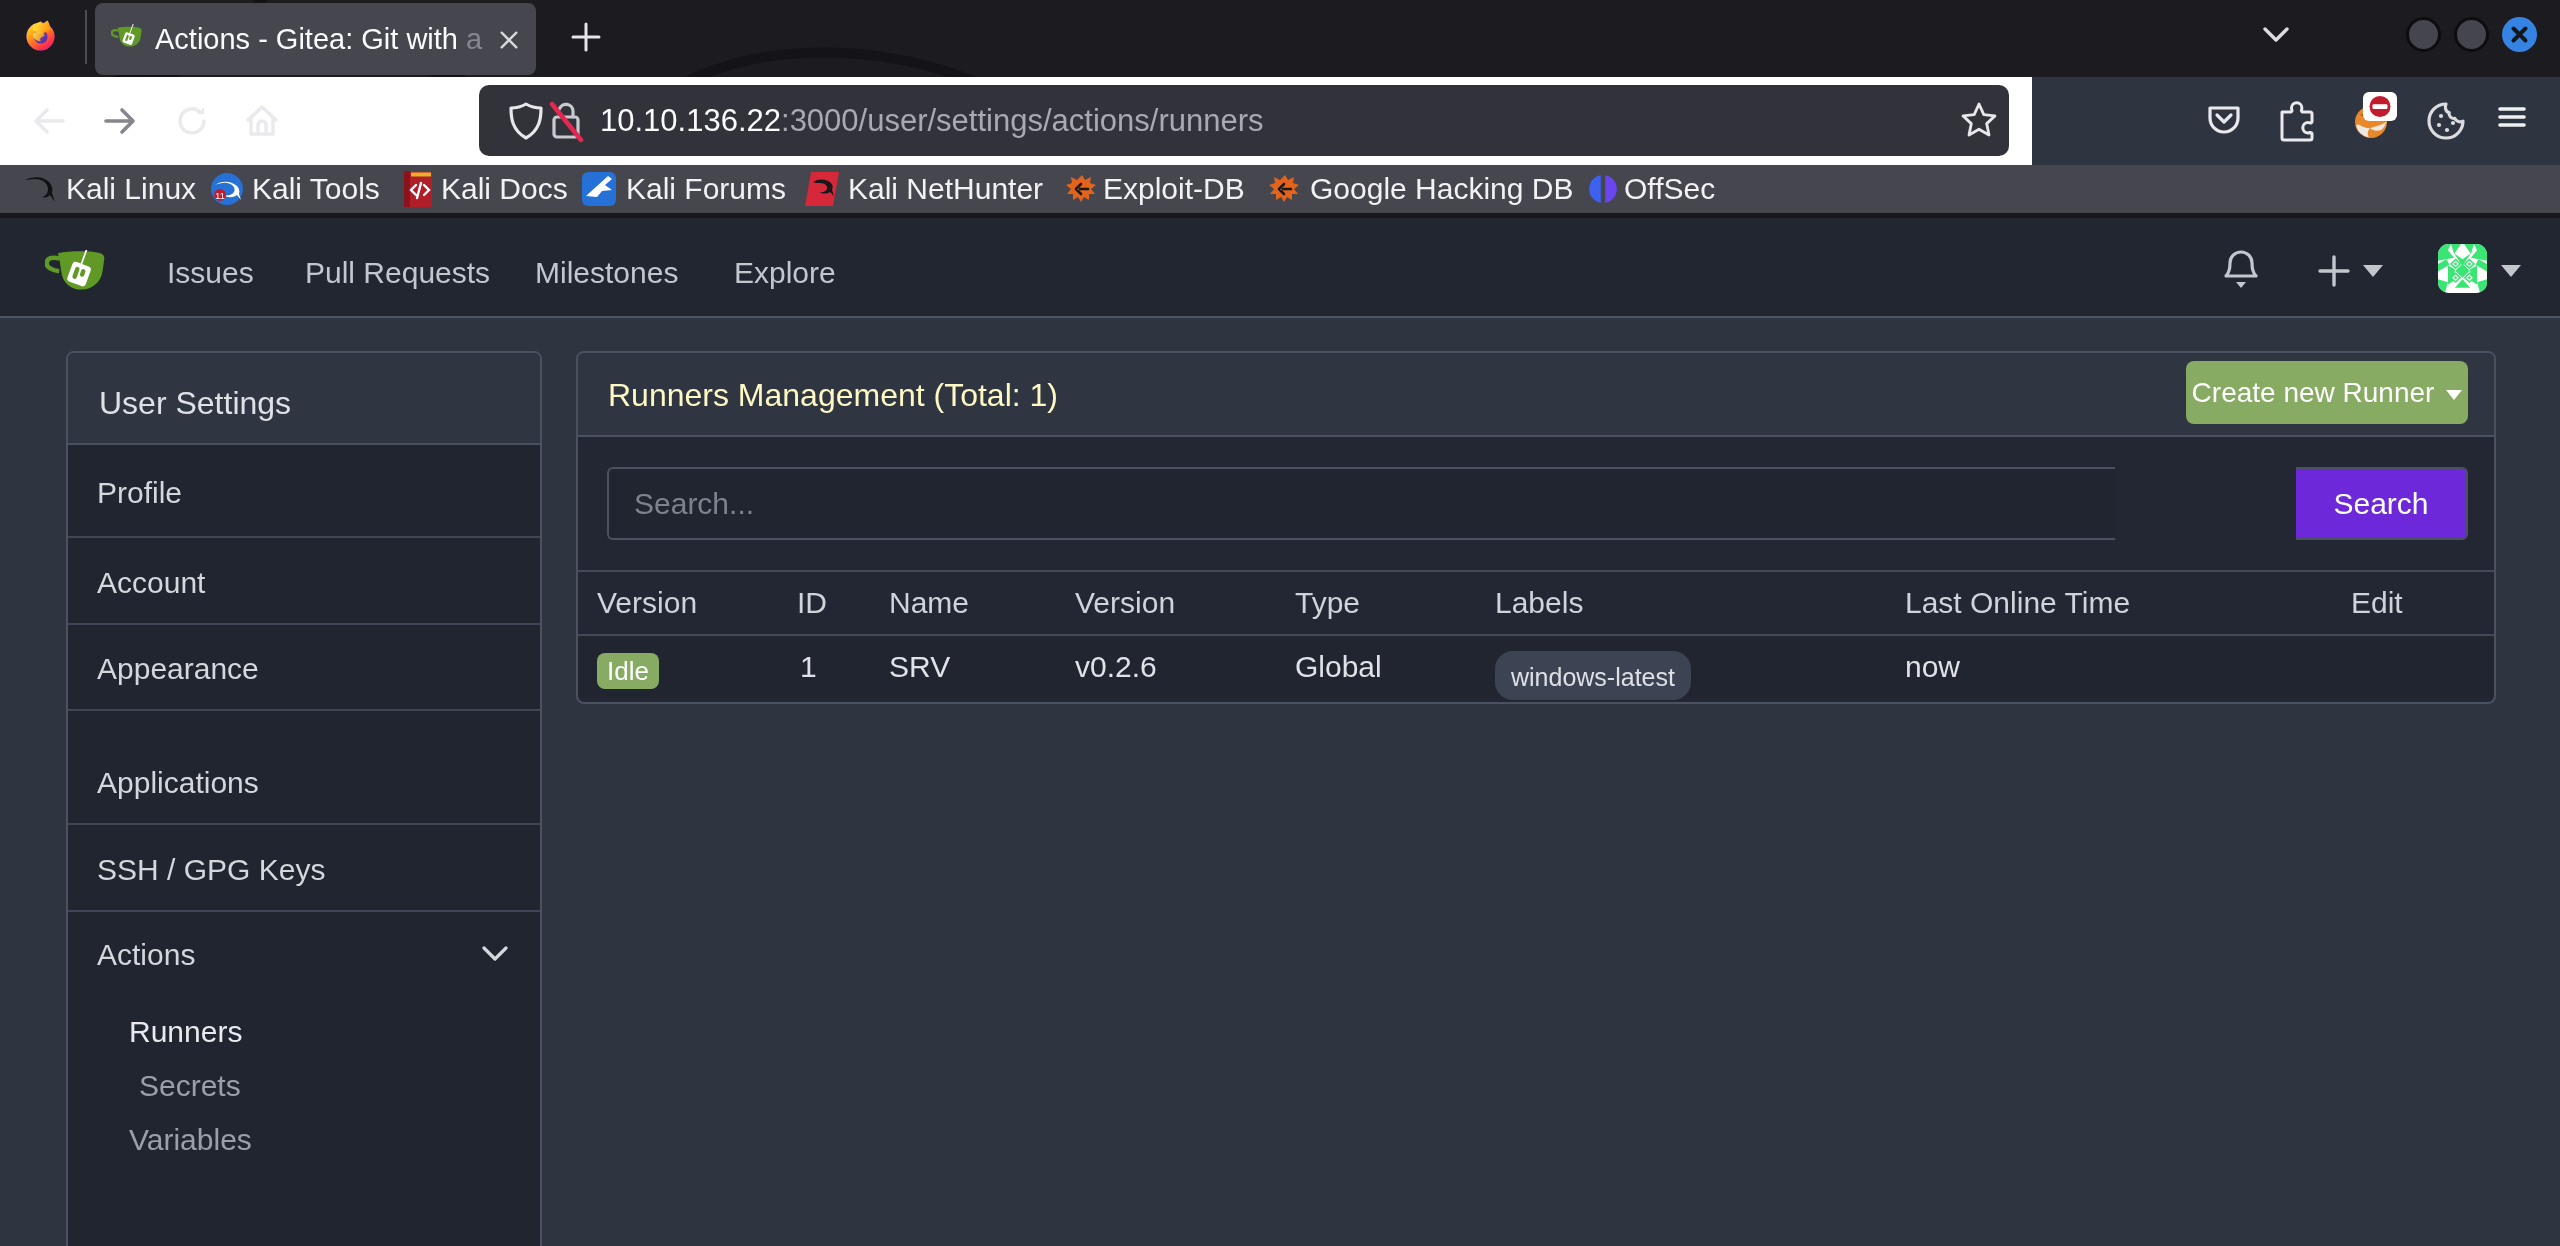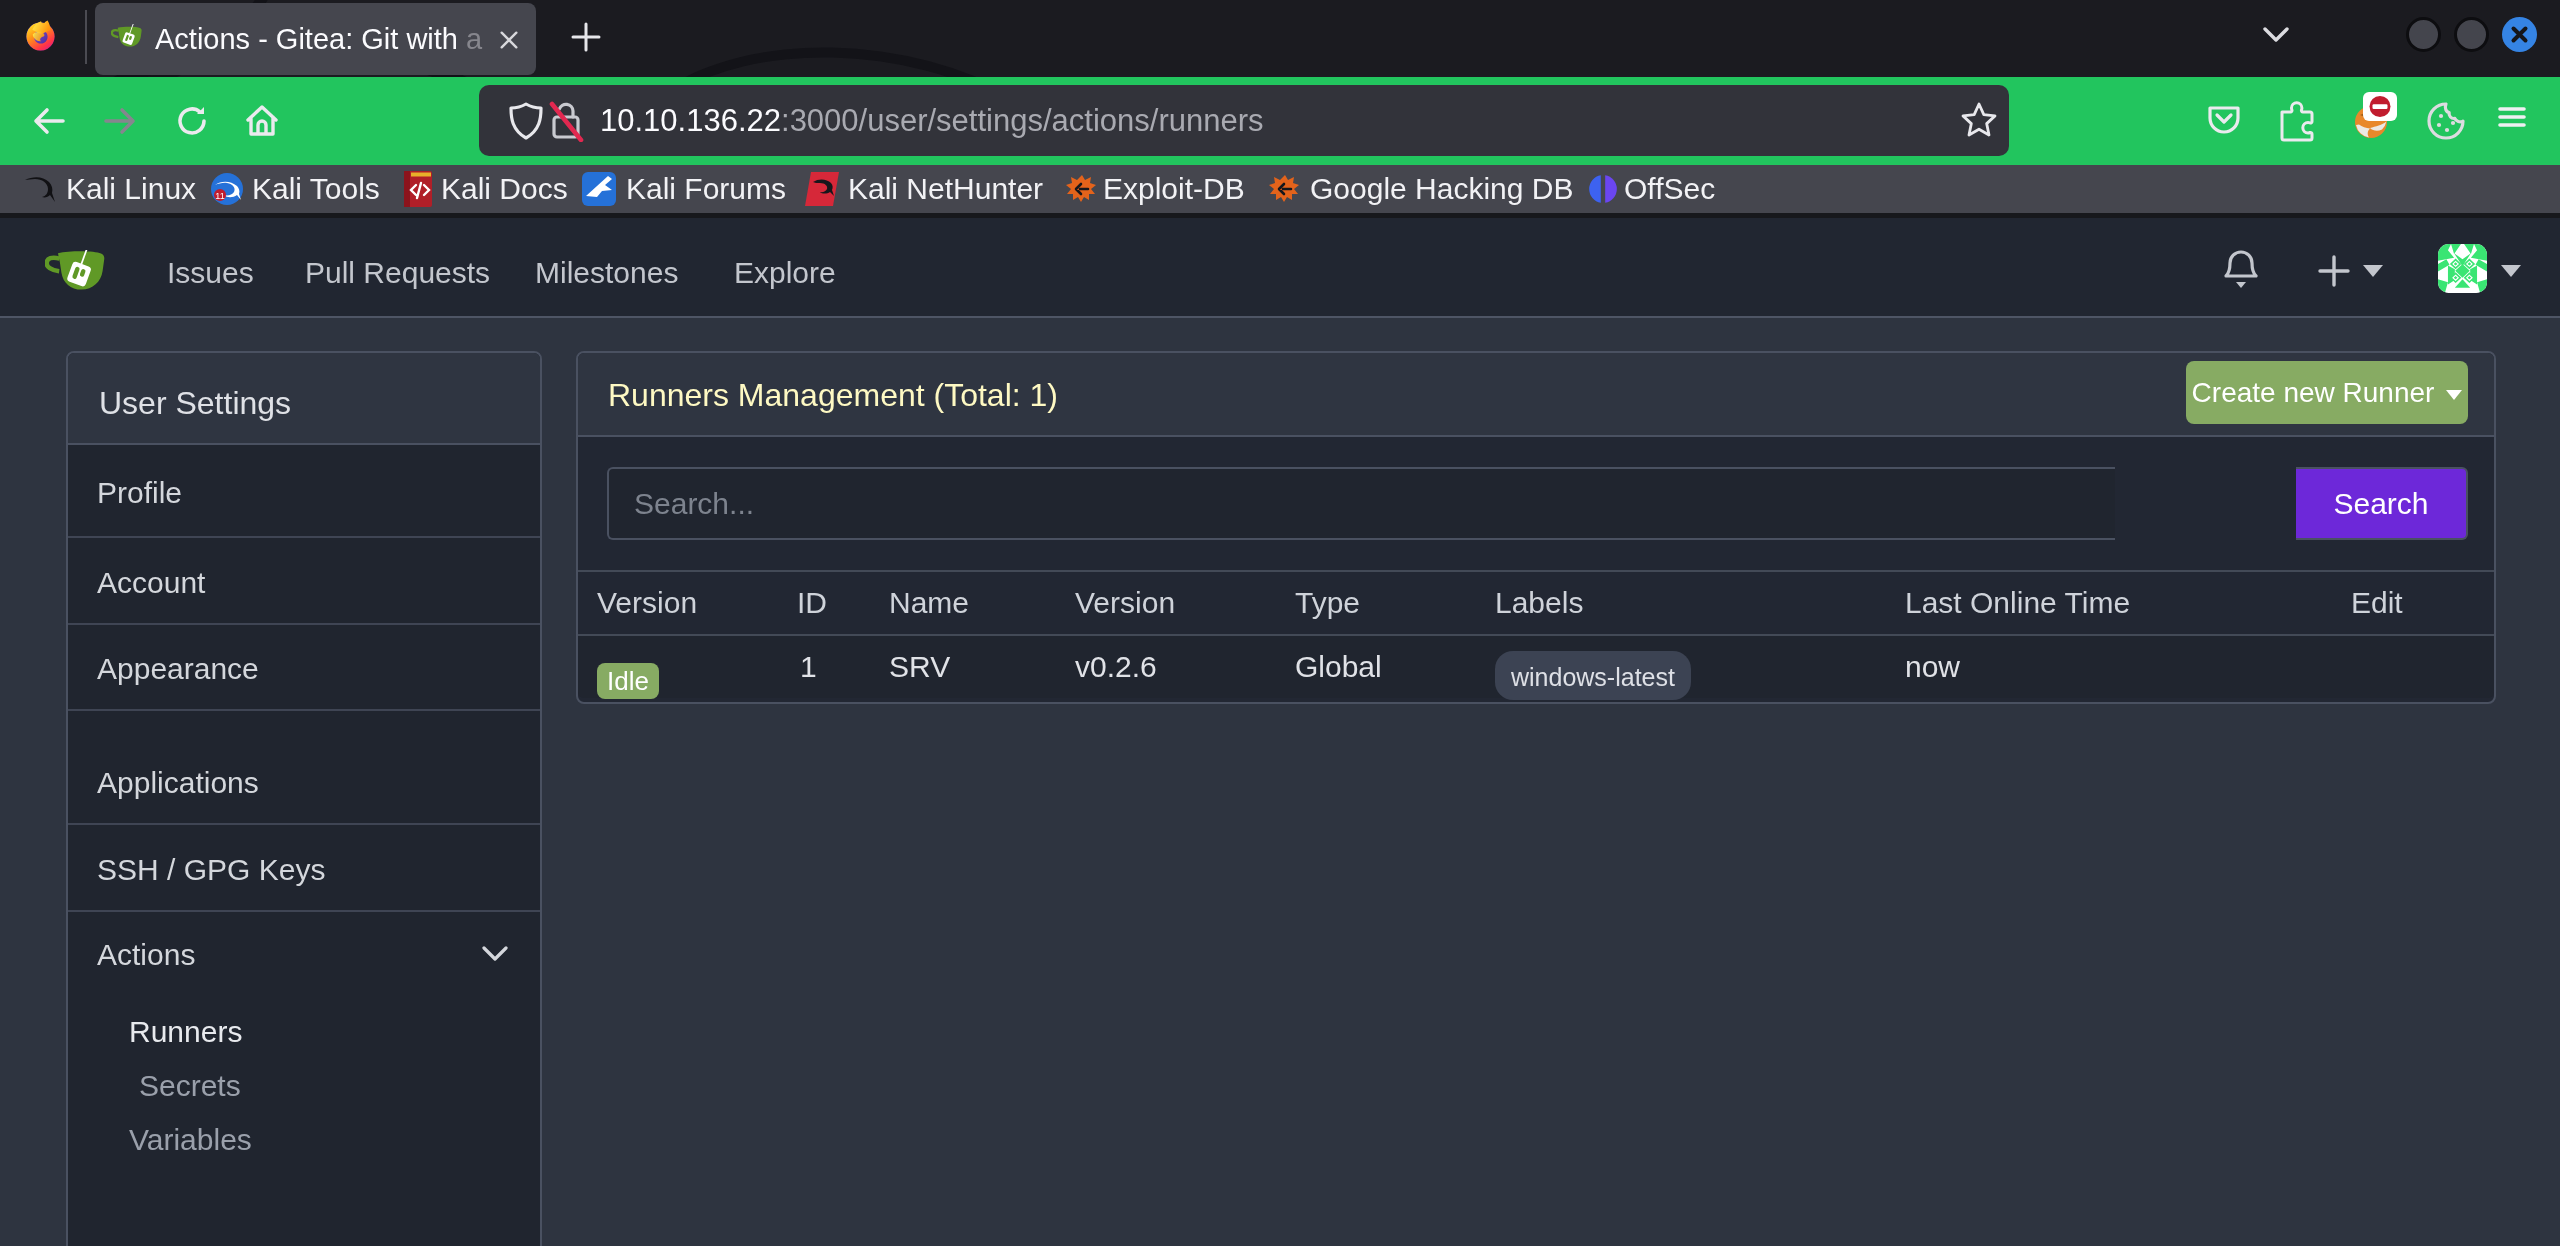--- a/index.html
+++ b/index.html
@@ -76,21 +76,21 @@
   </svg>
 
   <div class="abs" style="left:2406px;top:17px;width:35px;height:35px;border-radius:50%;background:#44454d;border:3px solid #0d0d10;"></div>
   <div class="abs" style="left:2454px;top:17px;width:35px;height:35px;border-radius:50%;background:#44454d;border:3px solid #0d0d10;"></div>
   <div class="abs" style="left:2502px;top:17px;width:35px;height:35px;border-radius:50%;background:#3584e4;"></div>
   <svg class="abs" style="left:2510px;top:25px;" width="19" height="19" viewBox="0 0 19 19">
     <path d="M3.5 3.5 L15.5 15.5 M15.5 3.5 L3.5 15.5" stroke="#15161a" stroke-width="4" stroke-linecap="round"></path>
   </svg>
 </div>
 
-<div class="abs" style="left:0;top:77px;width:2560px;height:88px;background:#22c55e;">
+<div class="abs" style="left:0;top:77px;width:2032px;height:88px;background:#ffffff;">
 
   <svg class="abs" style="left:32px;top:27px;" width="34" height="34" viewBox="0 0 34 34">
     <path d="M31 17 H4 M15 6 L4 17 L15 28" stroke="#eaeaee" stroke-width="3.6" fill="none" stroke-linecap="round" stroke-linejoin="round"></path>
   </svg>
 
   <svg class="abs" style="left:103px;top:27px;" width="34" height="34" viewBox="0 0 34 34">
     <path d="M3 17 H30 M19 6 L30 17 L19 28" stroke="#85868e" stroke-width="3.6" fill="none" stroke-linecap="round" stroke-linejoin="round"></path>
   </svg>
 
   <svg class="abs" style="left:175px;top:27px;" width="34" height="34" viewBox="0 0 34 34">
@@ -308,21 +308,21 @@
     <div class="abs" style="left:19px;top:14px;">Version</div>
     <div class="abs" style="left:219px;top:14px;">ID</div>
     <div class="abs" style="left:311px;top:14px;">Name</div>
     <div class="abs" style="left:497px;top:14px;">Version</div>
     <div class="abs" style="left:717px;top:14px;">Type</div>
     <div class="abs" style="left:917px;top:14px;">Labels</div>
     <div class="abs" style="left:1327px;top:14px;">Last Online Time</div>
     <div class="abs" style="left:1773px;top:14px;">Edit</div>
   </div>
   <div style="border-top:2px solid #434a57;height:64px;position:relative;font-size:30px;color:#e0e2e7;background:#20252f;border-radius:0 0 6px 6px;">
-    <div class="abs" style="left:19px;top:27px;width:62px;height:36px;background:#87ab63;border-radius:8px;color:#fff;font-size:26px;text-align:center;line-height:36px;">Idle</div>
+    <div class="abs" style="left:19px;top:17px;width:62px;height:36px;background:#87ab63;border-radius:8px;color:#fff;font-size:26px;text-align:center;line-height:36px;">Idle</div>
     <div class="abs" style="left:222px;top:14px;">1</div>
     <div class="abs" style="left:311px;top:14px;">SRV</div>
     <div class="abs" style="left:497px;top:14px;">v0.2.6</div>
     <div class="abs" style="left:717px;top:14px;">Global</div>
     <div class="abs" style="left:917px;top:15px;height:49px;background:#3c4353;border-radius:18px;color:#dee0e6;font-size:25px;padding:12px 16px 0 16px;">windows-latest</div>
     <div class="abs" style="left:1327px;top:14px;">now</div>
   </div>
 </div>
 
 </body></html>

